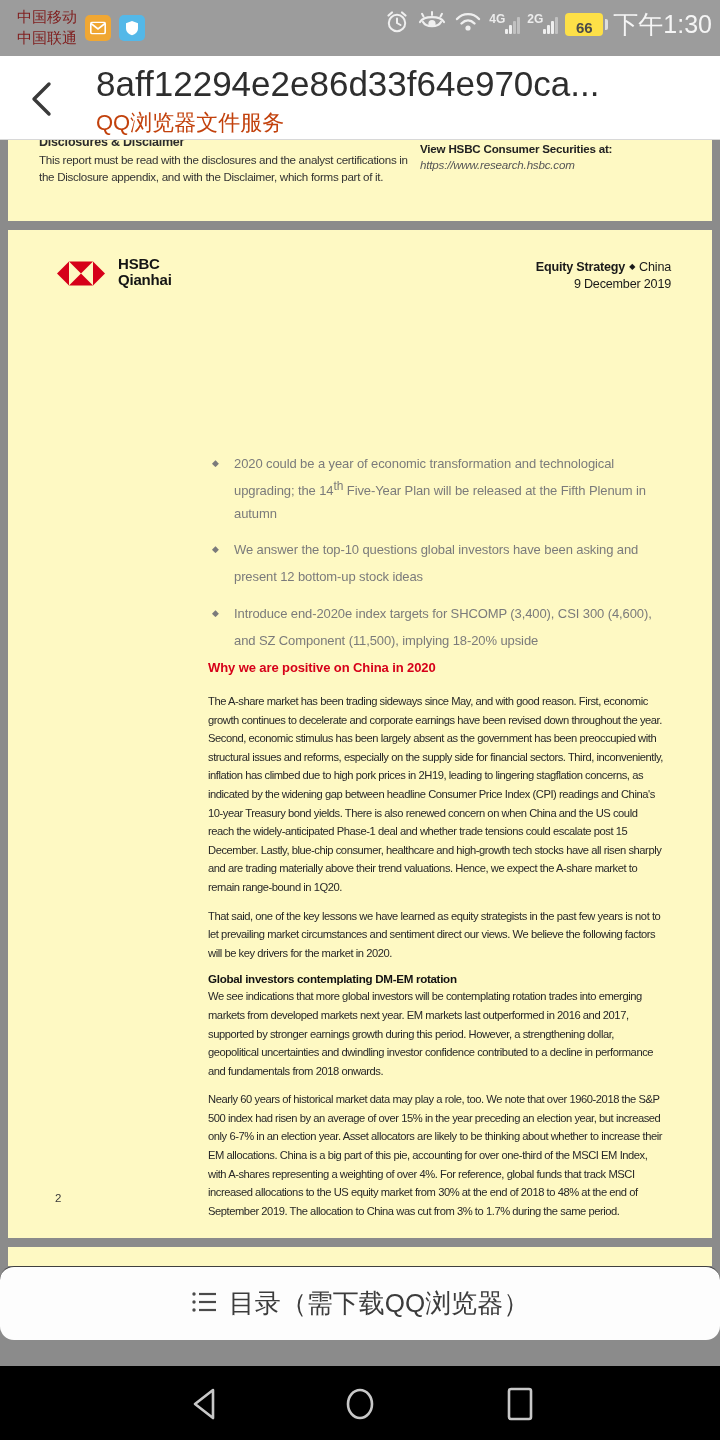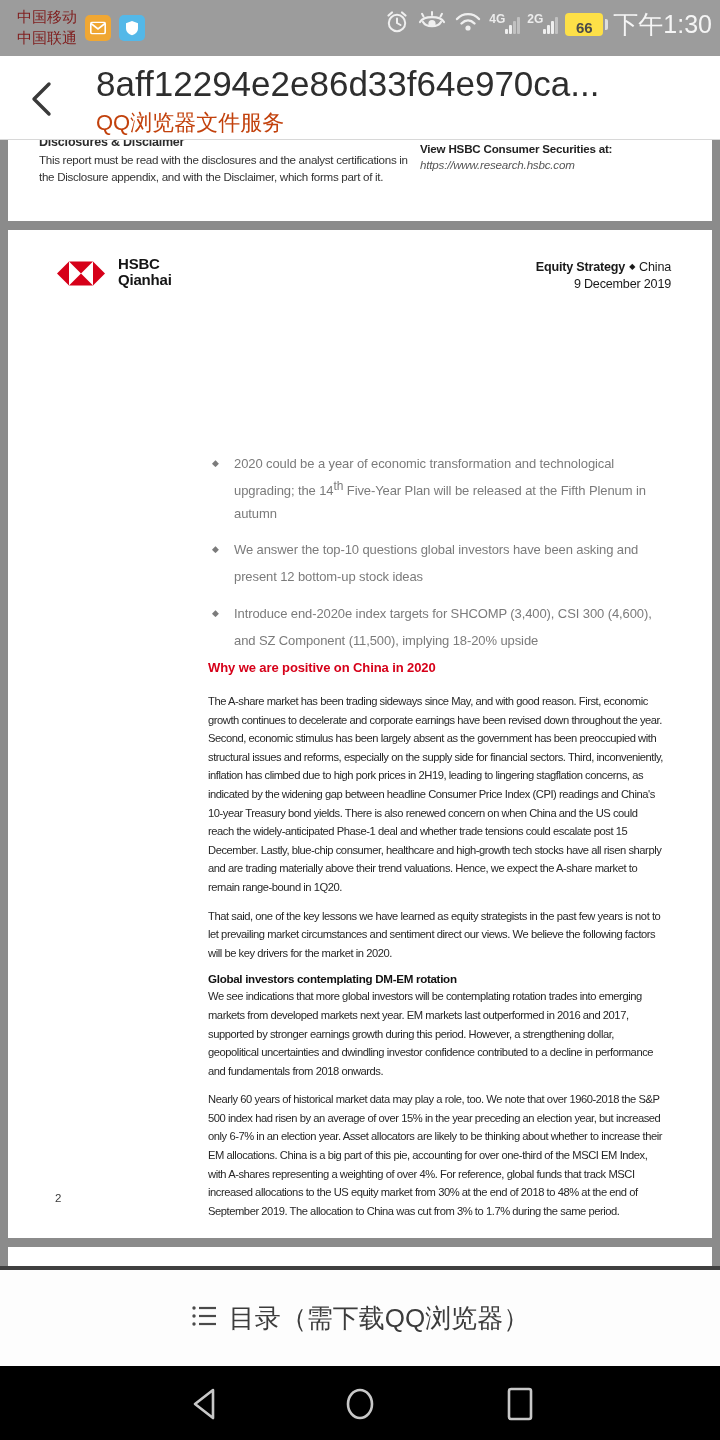--- a/index.html
+++ b/index.html
@@ -32,21 +32,21 @@
   .app-header { position:absolute; top:56px; left:0; width:720px; height:84px; background:#ffffff; border-bottom:1px solid #d8d8d8; }
   .back-btn { position:absolute; left:22px; top:20px; width:46px; height:46px; }
   .hdr-title { position:absolute; left:96px; top:8px; width:530px; font-size:35px; color:#2e2e2e;
                white-space:nowrap; overflow:hidden; }
   .hdr-sub { position:absolute; left:96px; top:52px; font-size:22px; color:#c2410c; }
   .more-btn { position:absolute; right:22px; top:80px; display:flex; gap:11px; padding:10px 4px; }
   .more-btn b { width:6px; height:6px; border-radius:50%; background:#2f2f2f; }
 
   
   .pdf-area { position:absolute; top:140px; left:0; width:720px; height:1126px; background:#8b8b8b; }
-  .pdf-page { position:absolute; left:8px; width:704px; background:#ffffff; overflow:hidden; }
+  .pdf-page { position:absolute; left:8px; width:704px; background:#fef9c3; overflow:hidden; }
   .page-1 { top:0; height:81px; }
   .page-2 { top:90px; height:1008px; }
   .page-3 { top:1107px; height:19px; }
 
   
   .pg1-left { position:absolute; left:31px; top:-5px; width:372px; color:#2c2c2c; }
   .pg1-left h4 { font-size:12.5px; letter-spacing:-0.2px; }
   .pg1-left p  { font-size:11.6px; line-height:17px; letter-spacing:-0.3px; margin-top:2px; color:#333; }
   .pg1-right { position:absolute; left:412px; top:-7px; width:282px; font-size:11.6px; letter-spacing:-0.2px; color:#222; }
   .pg1-right .issuer { line-height:15px; }
@@ -64,22 +64,22 @@
   .blt li { position:relative; padding-left:24px; margin-bottom:13px; font-size:13px; line-height:23px; color:#7b7b7b; letter-spacing:-0.1px; }
   .blt .mark { position:absolute; left:2px; top:0; font-size:9px; color:#7b7b7b; }
   .blt sup { font-size:12px; vertical-align:super; }
   .body-col { position:absolute; left:200px; top:430px; width:456px; color:#282828; }
   .sec-head { font-size:13px; font-weight:bold; color:#d60019; letter-spacing:-0.1px; margin-bottom:17px; }
   .body-col p { font-size:11.2px; line-height:18.6px; letter-spacing:-0.45px; margin-bottom:10px; }
   .sub-head { font-size:11.6px; font-weight:bold; color:#111; letter-spacing:-0.3px; margin:4px 0 2px 0; }
   .pg-num { position:absolute; left:47px; top:962px; font-size:11.5px; color:#3a3a3a; }
 
   
-  .bottom-bar { position:absolute; top:1266px; left:0; width:720px; height:100px; background:#fdfdfd;
-                border-top:4px solid #404040; display:flex; align-items:center; justify-content:center; gap:10px; }
+  .bottom-bar { position:absolute; top:1266px; left:0; width:720px; height:74px; background:#fdfdfd;
+                border-top:1px solid #404040; display:flex; align-items:center; justify-content:center; gap:10px;border-radius:14px; }
   .toc-label { font-size:26px; color:#3c3c3c; }
 
   
   .nav-bar { position:absolute; top:1366px; left:0; width:720px; height:74px; background:#000; }
   .nav-ico { position:absolute; top:18px; width:56px; height:40px; display:flex; align-items:center; justify-content:center; }
   .nav-back { left:176px; }
   .nav-home { left:332px; }
   .nav-recent { left:492px; }
 </style>
 </head>

